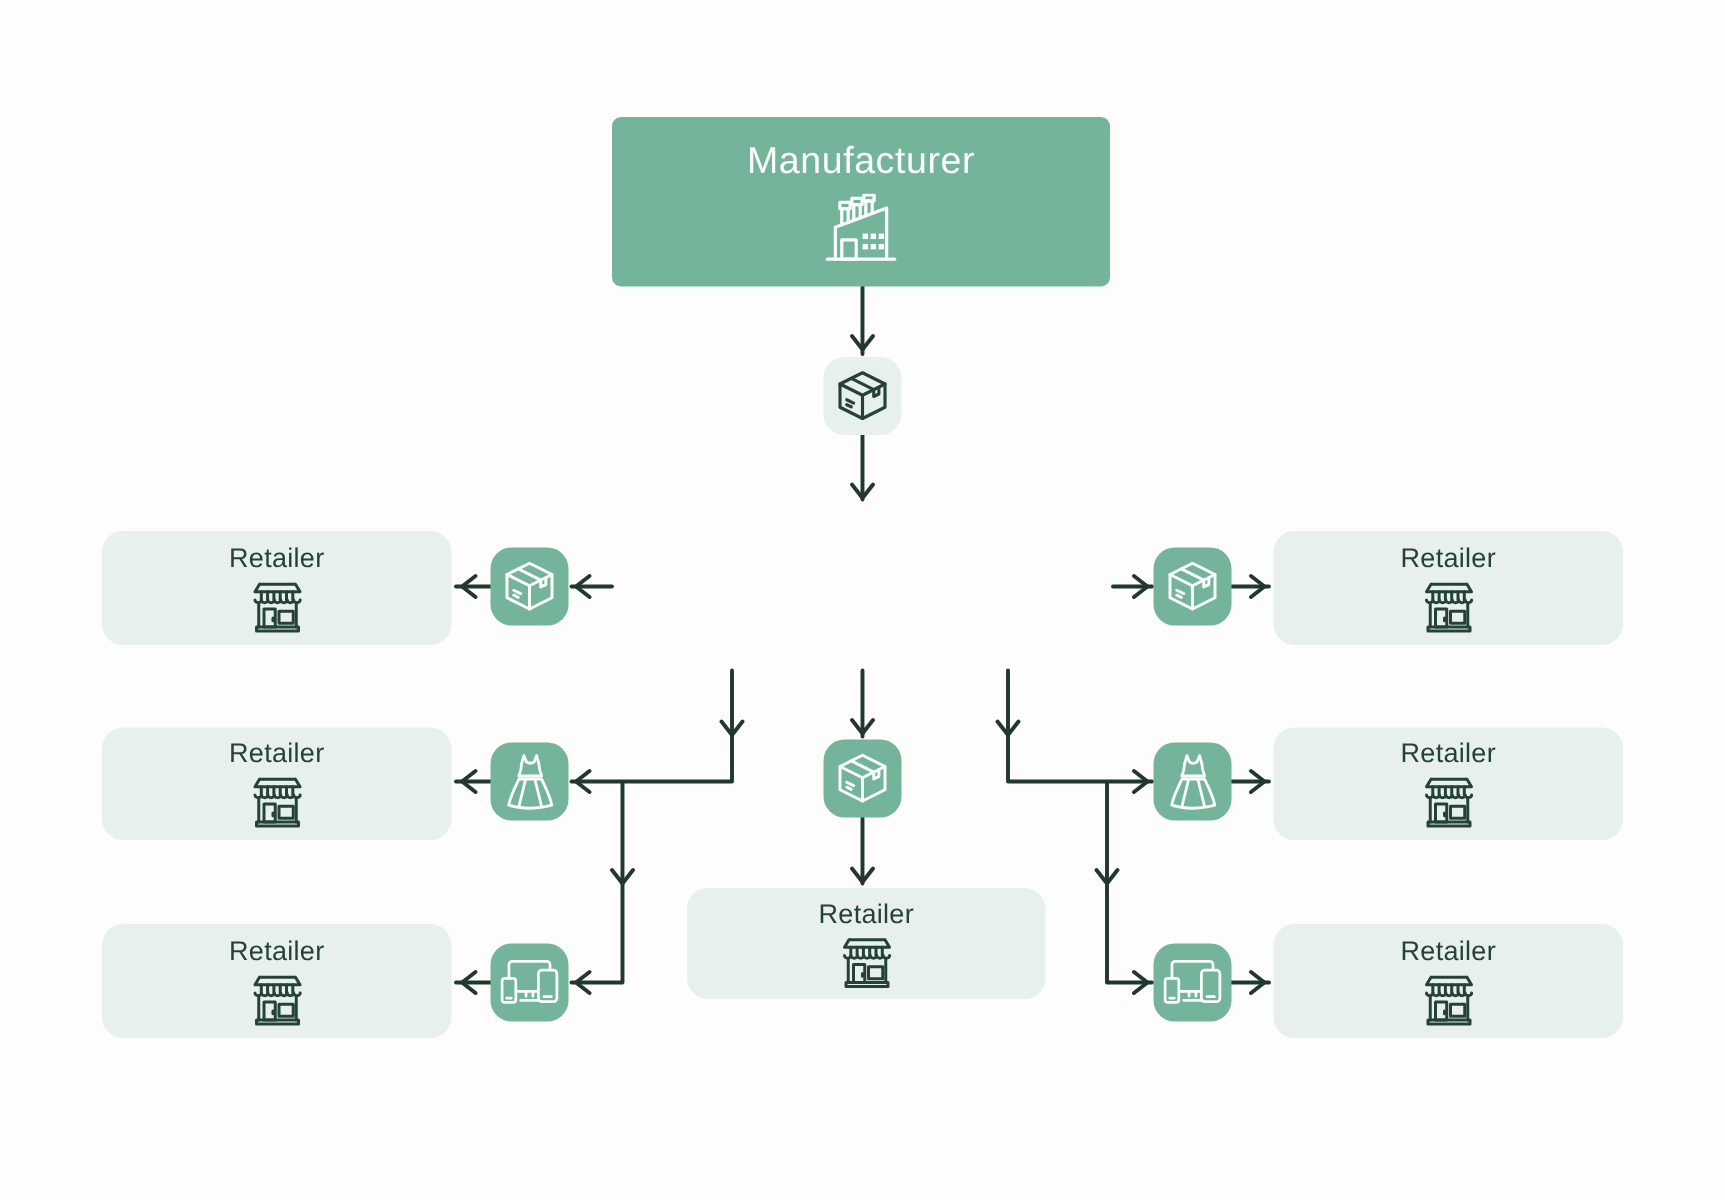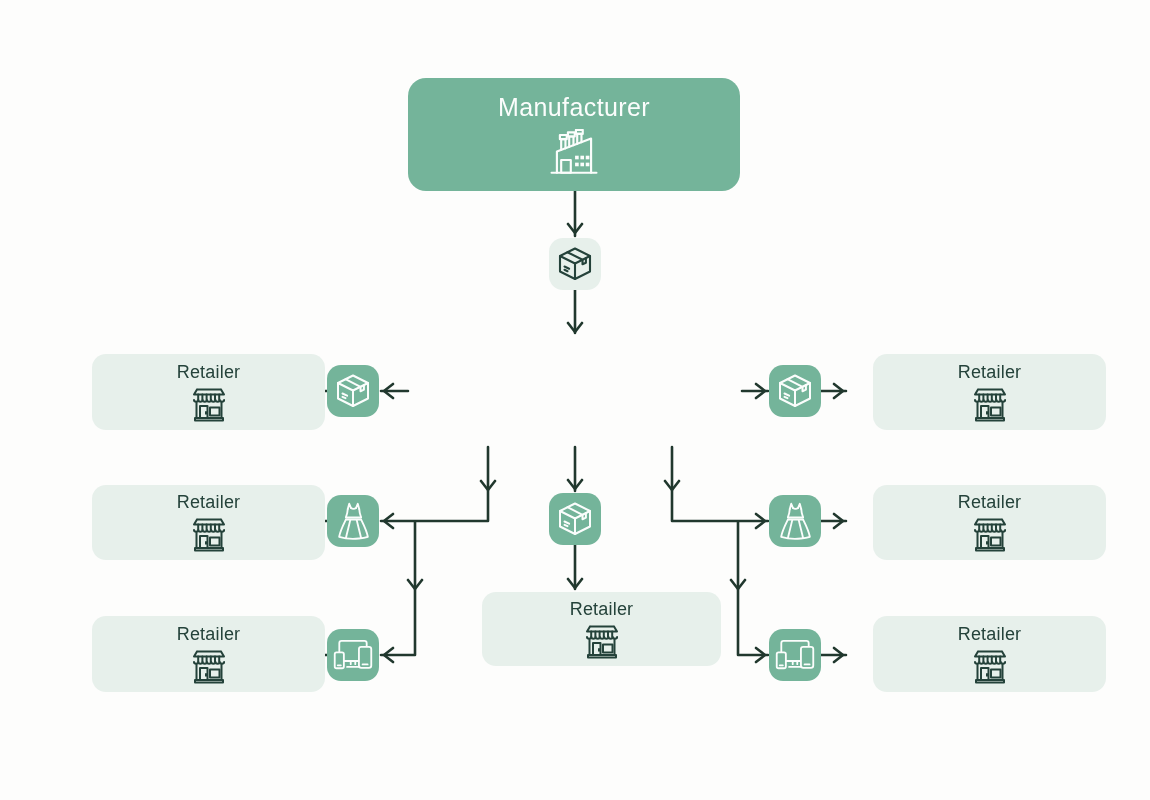--- a/index.html
+++ b/index.html
@@ -12,26 +12,26 @@
   .canvas{position:relative;width:1150px;height:800px;}
   .connectors{position:absolute;inset:0;z-index:1;}
   .connectors path{
     fill:none;stroke:var(--line-dark,#21382e);stroke-width:2.6;
     stroke-linecap:round;stroke-linejoin:round;
   }
   .node{
     position:absolute;z-index:2;display:flex;flex-direction:column;
     align-items:center;justify-content:center;box-sizing:border-box;
   }
-  .box-green{background:var(--node-green,#74b49a);border-radius:18px;}
+  .box-green{background:var(--node-green,#74b49a);border-radius:6px;}
   .box-green .node-label{
     color:var(--icon-white,#fff);font-size:25px;font-weight:500;
     letter-spacing:.4px;margin-bottom:7px;
   }
-  .box-light{background:var(--node-light,#e7f0eb);border-radius:14px;margin-left:24px;}
+  .box-light{background:var(--node-light,#e7f0eb);border-radius:14px;}
   .box-light .node-label{
     color:var(--text-dark,#24423a);font-size:18px;font-weight:500;
     letter-spacing:.2px;margin-bottom:4px;
   }
   .tile{
     position:absolute;z-index:2;width:52px;height:52px;border-radius:14px;
     display:flex;align-items:center;justify-content:center;
   }
   .tile-green{background:var(--node-green,#74b49a);}
   .tile-light{background:var(--node-light,#e7f0eb);}

